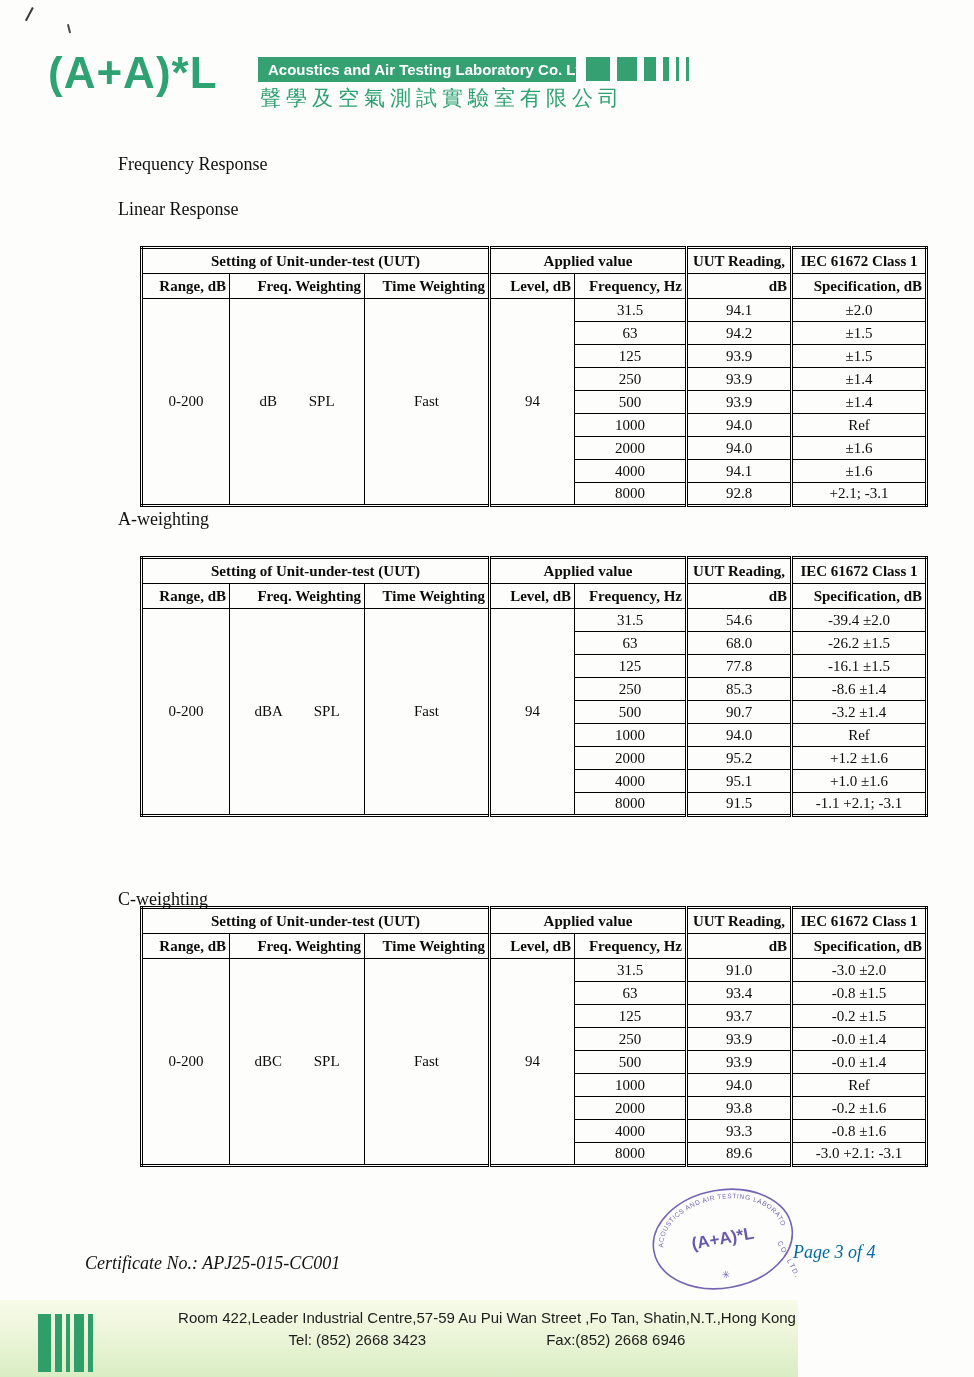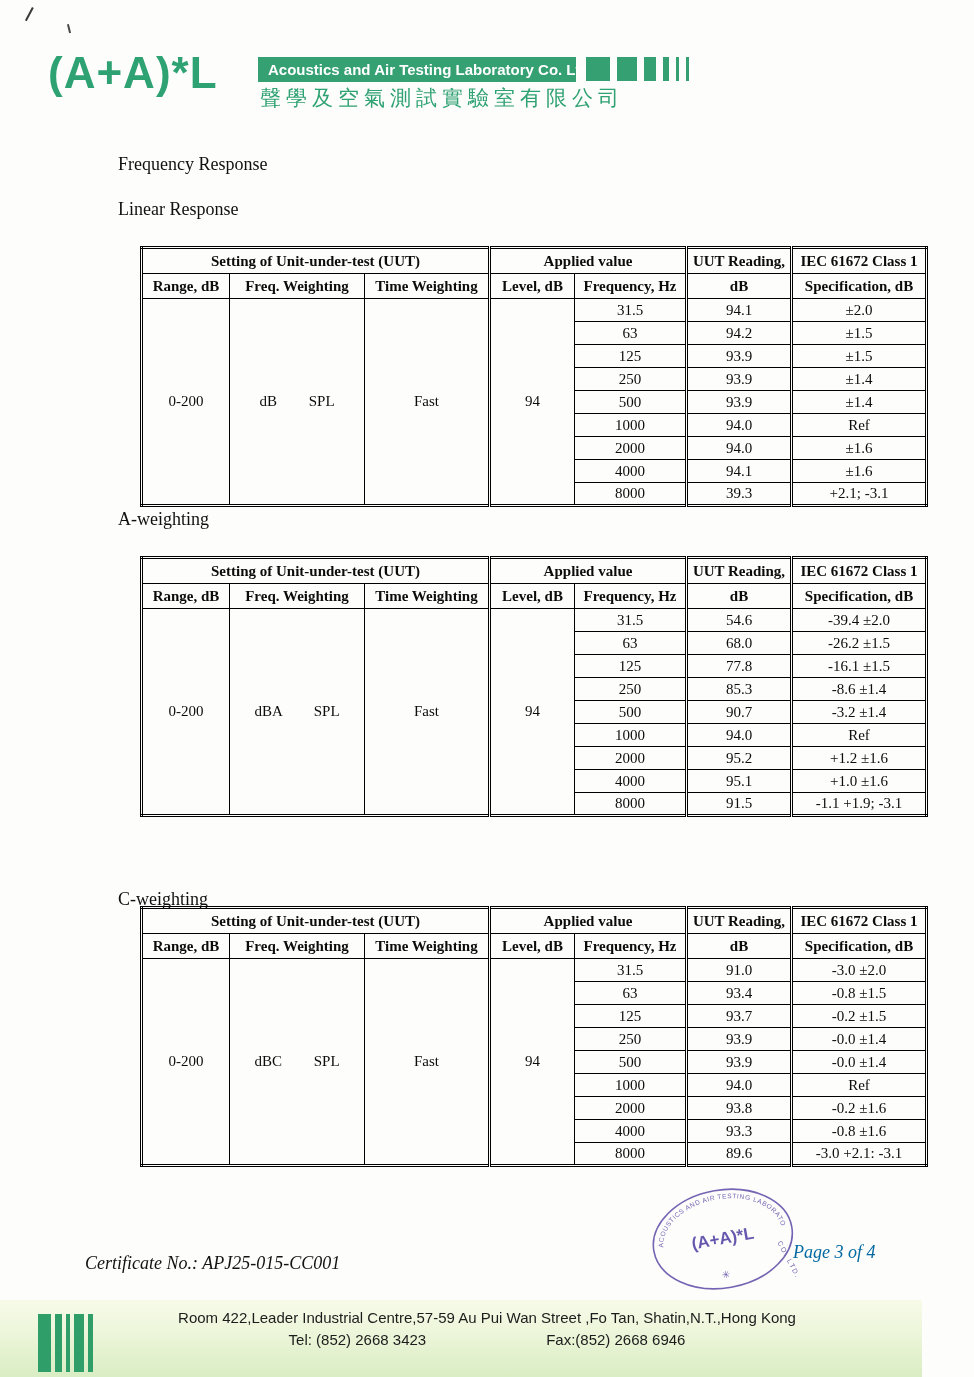--- a/index.html
+++ b/index.html
@@ -44,33 +44,33 @@
   .tbl-wrap { position:absolute; left:140px; width:785px; }
   table.data {
     border-collapse:collapse; table-layout:fixed; width:785px;
     font-size:15px; color:#0c0c0c; border:3px double #000;
   }
   table.data th, table.data td {
     border:1px solid #000; text-align:center; vertical-align:middle;
     padding:1px 3px; height:23px; overflow:hidden; white-space:nowrap;
   }
   table.data thead tr.h1 th { height:26px; font-weight:bold; }
-  table.data thead tr.h2 th { height:25px; font-weight:bold; }
+  table.data thead tr.h2 th { height:25px; font-weight:bold;text-align:right; }
   table.data .dsep { border-left:3px double #000; }
   table.data td.weighting { word-spacing:28px;margin-top:32px; }
 
   
   .cert-line { position:absolute; left:85px; top:1253px; font-style:italic; font-size:18px; color:#131313; }
   .page-label { position:absolute; left:793px; top:1242px; font-style:italic; font-size:18px; color:#0369a1; }
   .stamp { position:absolute; left:648px; top:1186px; width:150px; height:108px;
     transform:rotate(-10deg); opacity:0.92; }
 
   
   .footer {
-    position:absolute; left:0; top:1300px; width:922px; height:77px;
+    position:absolute; left:0; top:1300px; width:798px; height:77px;
     background:linear-gradient(180deg,#f7fbe9 0%, #ecf5d9 45%, #d9edc3 100%);
     font-family:"Liberation Sans", sans-serif; color:#1c1c1c;
   }
   .footer-stripes { position:absolute; left:38px; bottom:5px; height:58px; display:flex; gap:4px; align-items:flex-end; }
   .footer-stripes .fs { background:#2f9e68; height:100%; }
   .footer-lines { position:absolute; left:0; top:7px; width:974px; text-align:center; }
   .f-line { font-size:15px; line-height:22px; }
   .f-pair { display:flex; justify-content:center; gap:120px; font-size:15px; line-height:22px; }
 </style>
 </head>
@@ -166,21 +166,21 @@
             <td class="dsep">94.0</td>
             <td class="dsep">±1.6</td>
           </tr>
           <tr>
             <td>4000</td>
             <td class="dsep">94.1</td>
             <td class="dsep">±1.6</td>
           </tr>
           <tr>
             <td>8000</td>
-            <td class="dsep">39.3</td>
+            <td class="dsep">92.8</td>
             <td class="dsep">+2.1; -3.1</td>
           </tr>
         </tbody>
     </table>
   </div>
 
   <div class="tbl-wrap" style="top:556px">
     <table class="data">
       <colgroup>
         <col style="width:88px">
@@ -249,21 +249,21 @@
             <td class="dsep">+1.2 ±1.6</td>
           </tr>
           <tr>
             <td>4000</td>
             <td class="dsep">95.1</td>
             <td class="dsep">+1.0 ±1.6</td>
           </tr>
           <tr>
             <td>8000</td>
             <td class="dsep">91.5</td>
-            <td class="dsep">-1.1 +1.9; -3.1</td>
+            <td class="dsep">-1.1 +2.1; -3.1</td>
           </tr>
         </tbody>
     </table>
   </div>
 
   <div class="tbl-wrap" style="top:906px">
     <table class="data">
       <colgroup>
         <col style="width:88px">
           <col style="width:135px">

